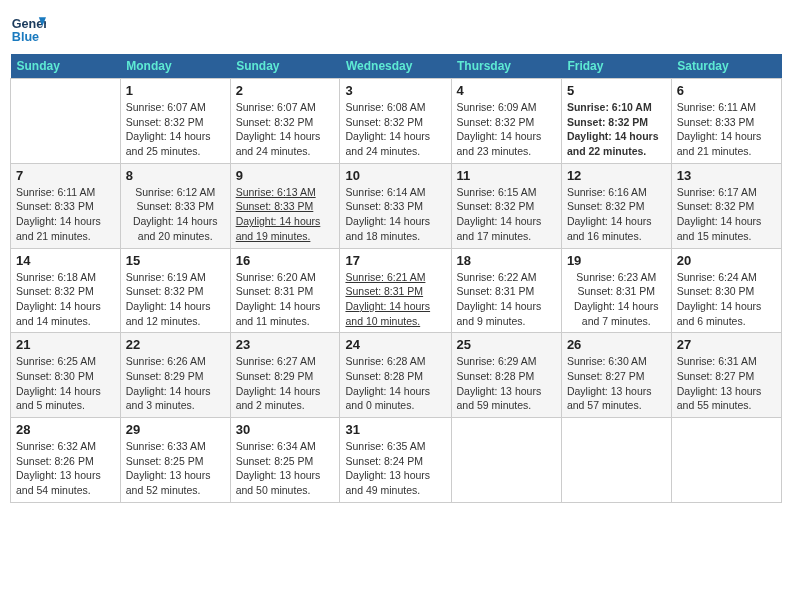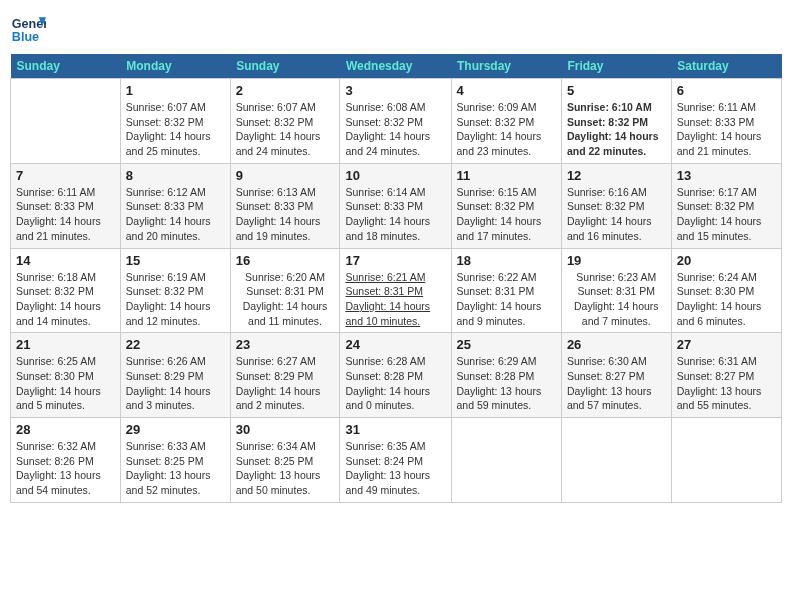--- a/index.html
+++ b/index.html
@@ -155,28 +155,28 @@
       <tr>
         <td>
           <span class="day-number">7</span>
           <div class="day-info" style="white-space: pre-line;">Sunrise: 6:11 AM
 Sunset: 8:33 PM
 Daylight: 14 hours
 and 21 minutes.</div>
         </td>
         <td>
           <span class="day-number">8</span>
-          <div class="day-info" style="white-space: pre-line;">Sunrise: 6:12 AM
+          <div class="day-info" style="white-space: pre-line; text-align: center;">Sunrise: 6:12 AM
 Sunset: 8:33 PM
 Daylight: 14 hours
 and 20 minutes.</div>
         </td>
         <td>
           <span class="day-number">9</span>
-          <div class="day-info" style="white-space: pre-line;">Sunrise: 6:13 AM
+          <div class="day-info" style="white-space: pre-line; text-decoration: underline;">Sunrise: 6:13 AM
 Sunset: 8:33 PM
 Daylight: 14 hours
 and 19 minutes.</div>
         </td>
         <td>
           <span class="day-number">10</span>
           <div class="day-info" style="white-space: pre-line;">Sunrise: 6:14 AM
 Sunset: 8:33 PM
 Daylight: 14 hours
 and 18 minutes.</div>
@@ -213,21 +213,21 @@
         </td>
         <td>
           <span class="day-number">15</span>
           <div class="day-info" style="white-space: pre-line;">Sunrise: 6:19 AM
 Sunset: 8:32 PM
 Daylight: 14 hours
 and 12 minutes.</div>
         </td>
         <td>
           <span class="day-number">16</span>
-          <div class="day-info" style="white-space: pre-line; text-align: center;">Sunrise: 6:20 AM
+          <div class="day-info" style="white-space: pre-line;">Sunrise: 6:20 AM
 Sunset: 8:31 PM
 Daylight: 14 hours
 and 11 minutes.</div>
         </td>
         <td>
           <span class="day-number">17</span>
           <div class="day-info" style="white-space: pre-line; text-decoration: underline;">Sunrise: 6:21 AM
 Sunset: 8:31 PM
 Daylight: 14 hours
 and 10 minutes.</div>

